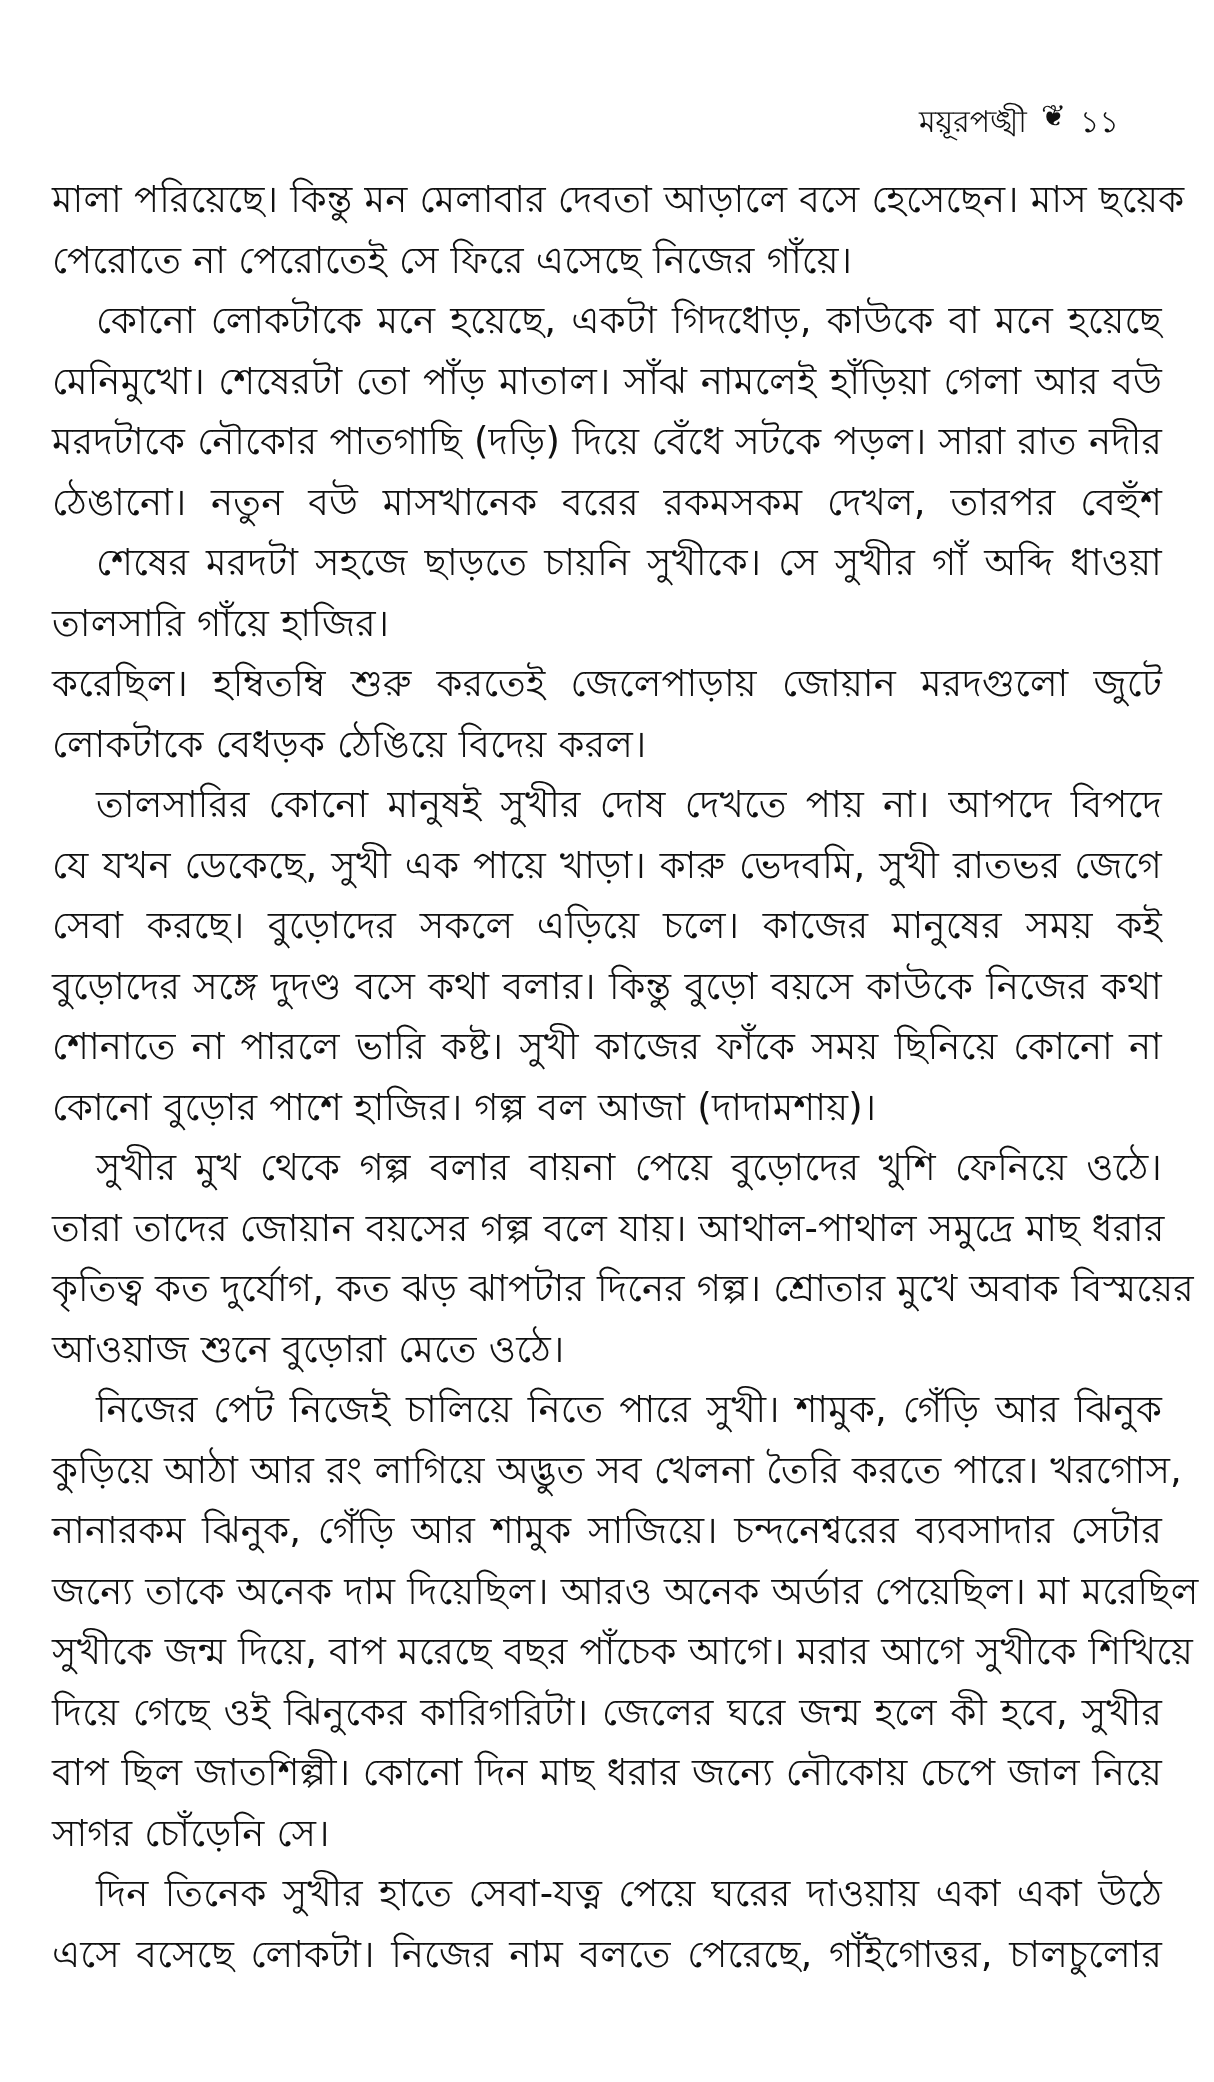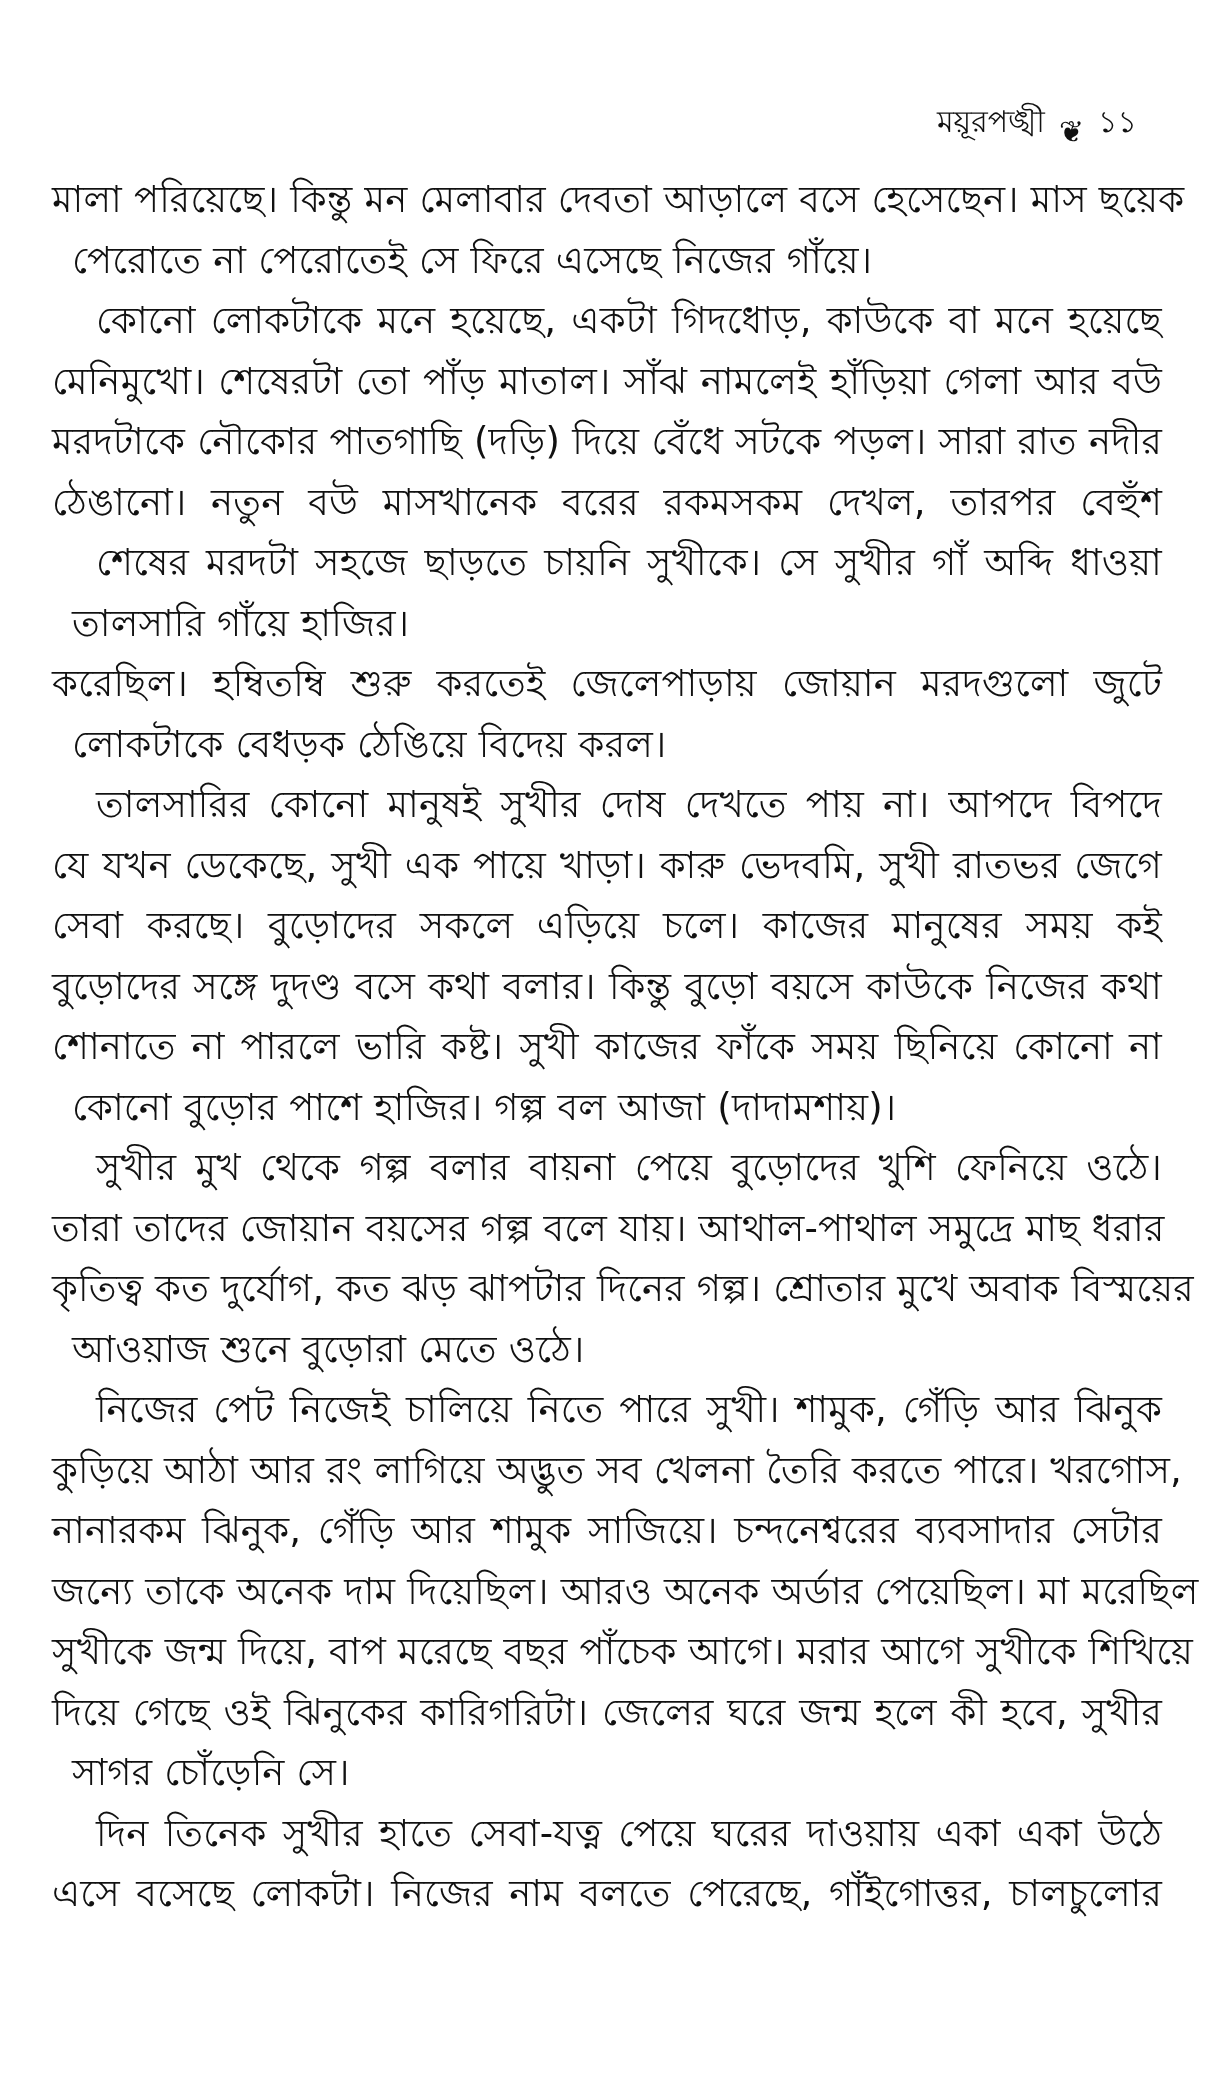--- a/index.html
+++ b/index.html
@@ -2,30 +2,30 @@
 <html><head>
 <meta charset="utf-8">
 <style>
   html, body { margin:0; padding:0; }
   body {
     width:1214px; height:2082px; background:#ffffff; overflow:hidden;
     font-family:"DejaVu Sans", sans-serif; color:#111;
     position:relative;
   }
   .header {
-    position:absolute; top:98px; right:77px;
-    font-size:30px; display:flex; align-items:flex-end; gap:14px;
+    position:absolute; top:98px; right:95px;
+    font-size:30px; display:flex; align-items:flex-start; gap:14px;
   }
   .ornament { font-size:30px; }
   .content { position:absolute; top:170px; left:52px; width:1110px; }
   .line {
     font-size:37px; line-height:60.5px; height:60.5px; white-space:nowrap;
     text-align:justify; text-align-last:justify; letter-spacing:0.2px;
   }
-  .line.last { text-align-last:left;margin-left:20px; }
+  .line.last { text-align-last:left; }
   .line.indent { padding-left:44px; }
 </style>
 </head>
 <body>
 
 <div class="header">
   <span>ময়ূরপঙ্খী</span>
   <span class="ornament">❦</span>
   <span>১১</span>
 </div>
@@ -50,16 +50,17 @@
     <div class="line indent">সুখীর মুখ থেকে গল্প বলার বায়না পেয়ে বুড়োদের খুশি ফেনিয়ে ওঠে।</div>
     <div class="line">তারা তাদের জোয়ান বয়সের গল্প বলে যায়। আথাল-পাথাল সমুদ্রে মাছ ধরার</div>
     <div class="line">কৃতিত্ব কত দুর্যোগ, কত ঝড় ঝাপটার দিনের গল্প। শ্রোতার মুখে অবাক বিস্ময়ের</div>
     <div class="line last">আওয়াজ শুনে বুড়োরা মেতে ওঠে।</div>
     <div class="line indent">নিজের পেট নিজেই চালিয়ে নিতে পারে সুখী। শামুক, গেঁড়ি আর ঝিনুক</div>
     <div class="line">কুড়িয়ে আঠা আর রং লাগিয়ে অদ্ভুত সব খেলনা তৈরি করতে পারে। খরগোস,</div>
     <div class="line">নানারকম ঝিনুক, গেঁড়ি আর শামুক সাজিয়ে। চন্দনেশ্বরের ব্যবসাদার সেটার</div>
     <div class="line">জন্যে তাকে অনেক দাম দিয়েছিল। আরও অনেক অর্ডার পেয়েছিল। মা মরেছিল</div>
     <div class="line">সুখীকে জন্ম দিয়ে, বাপ মরেছে বছর পাঁচেক আগে। মরার আগে সুখীকে শিখিয়ে</div>
     <div class="line">দিয়ে গেছে ওই ঝিনুকের কারিগরিটা। জেলের ঘরে জন্ম হলে কী হবে, সুখীর</div>
+    <div class="line">বাপ ছিল জাতশিল্পী। কোনো দিন মাছ ধরার জন্যে নৌকোয় চেপে জাল নিয়ে</div>
     <div class="line last">সাগর চোঁড়েনি সে।</div>
     <div class="line indent">দিন তিনেক সুখীর হাতে সেবা-যত্ন পেয়ে ঘরের দাওয়ায় একা একা উঠে</div>
     <div class="line">এসে বসেছে লোকটা। নিজের নাম বলতে পেরেছে, গাঁইগোত্তর, চালচুলোর</div>
   </div>
 
 </body></html>

